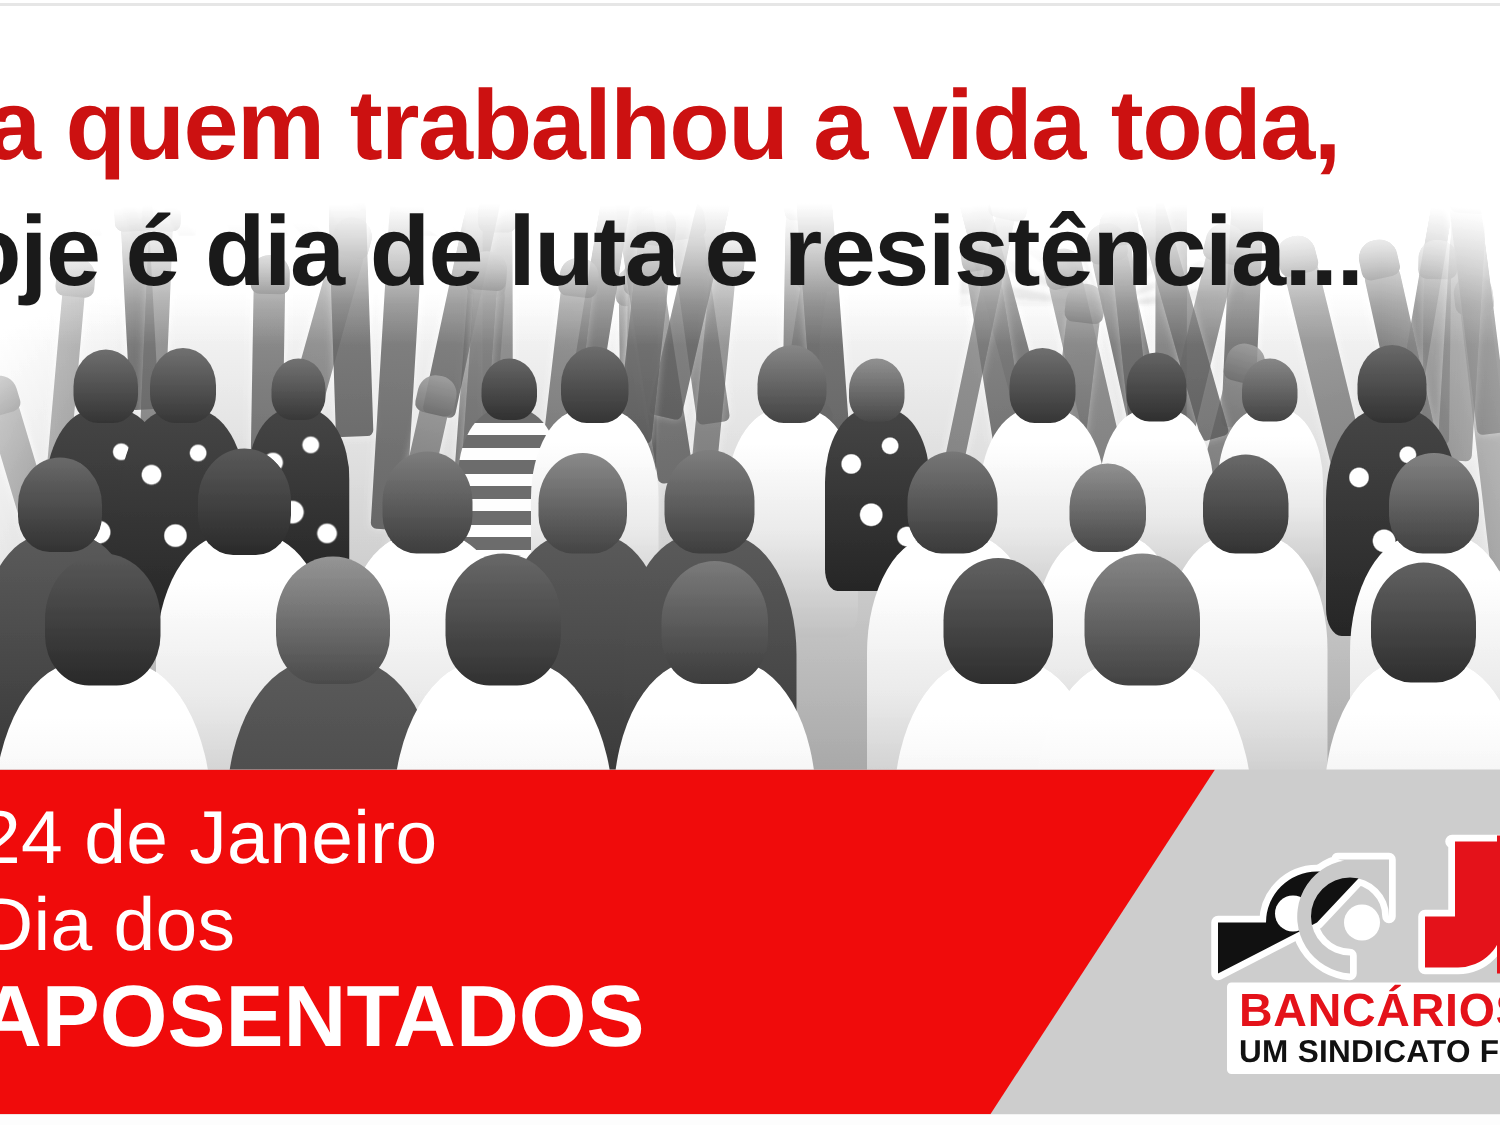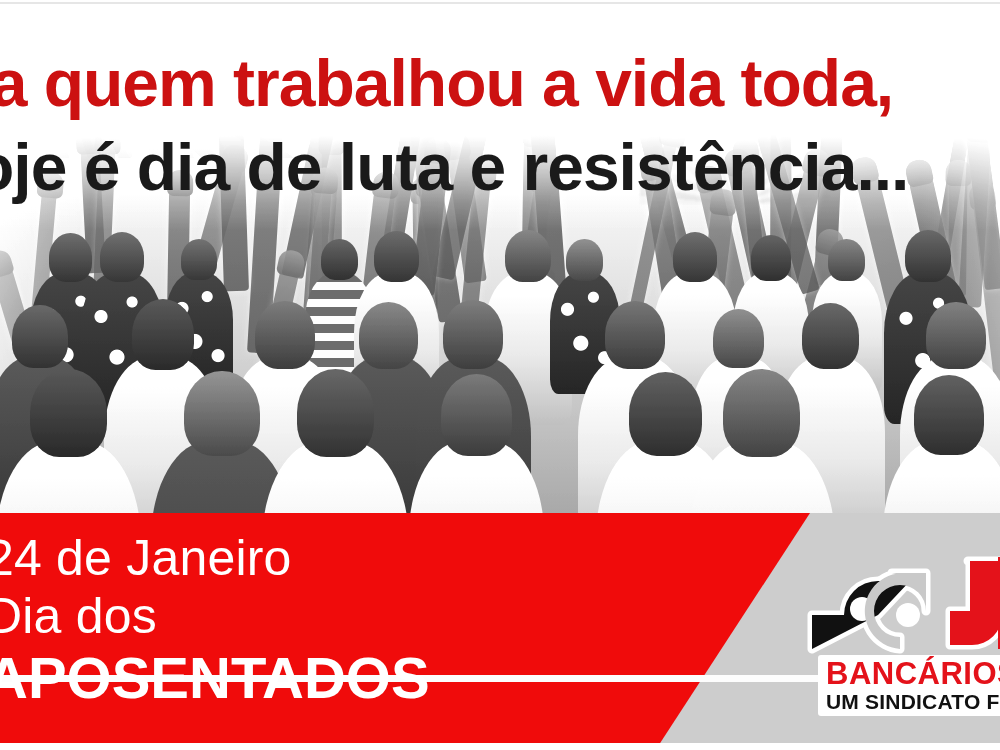--- a/index.html
+++ b/index.html
@@ -170,21 +170,21 @@
     letter-spacing: -1px;
     margin-left: -34px;
   }
   .headline-line.l1 { color: #cc1111; }
   .headline-line.l2 { color: #1a1a1a; margin-top: 6px; margin-left: -26px; }
 
   
   .bottom-bar {
     position: absolute;
     left: 0; top: 513px;
-    width: 1000px; height: 169px;
+    width: 1000px; height: 237px;
     z-index: 7;
   }
   .bar-gray {
     position: absolute;
     left: 0; top: 0; width: 1000px; height: 230px;
     background: #cdcdcd;
   }
   .bar-white-strip {
     position: absolute;
     left: 0; bottom: 0; width: 1000px; height: 7px;

